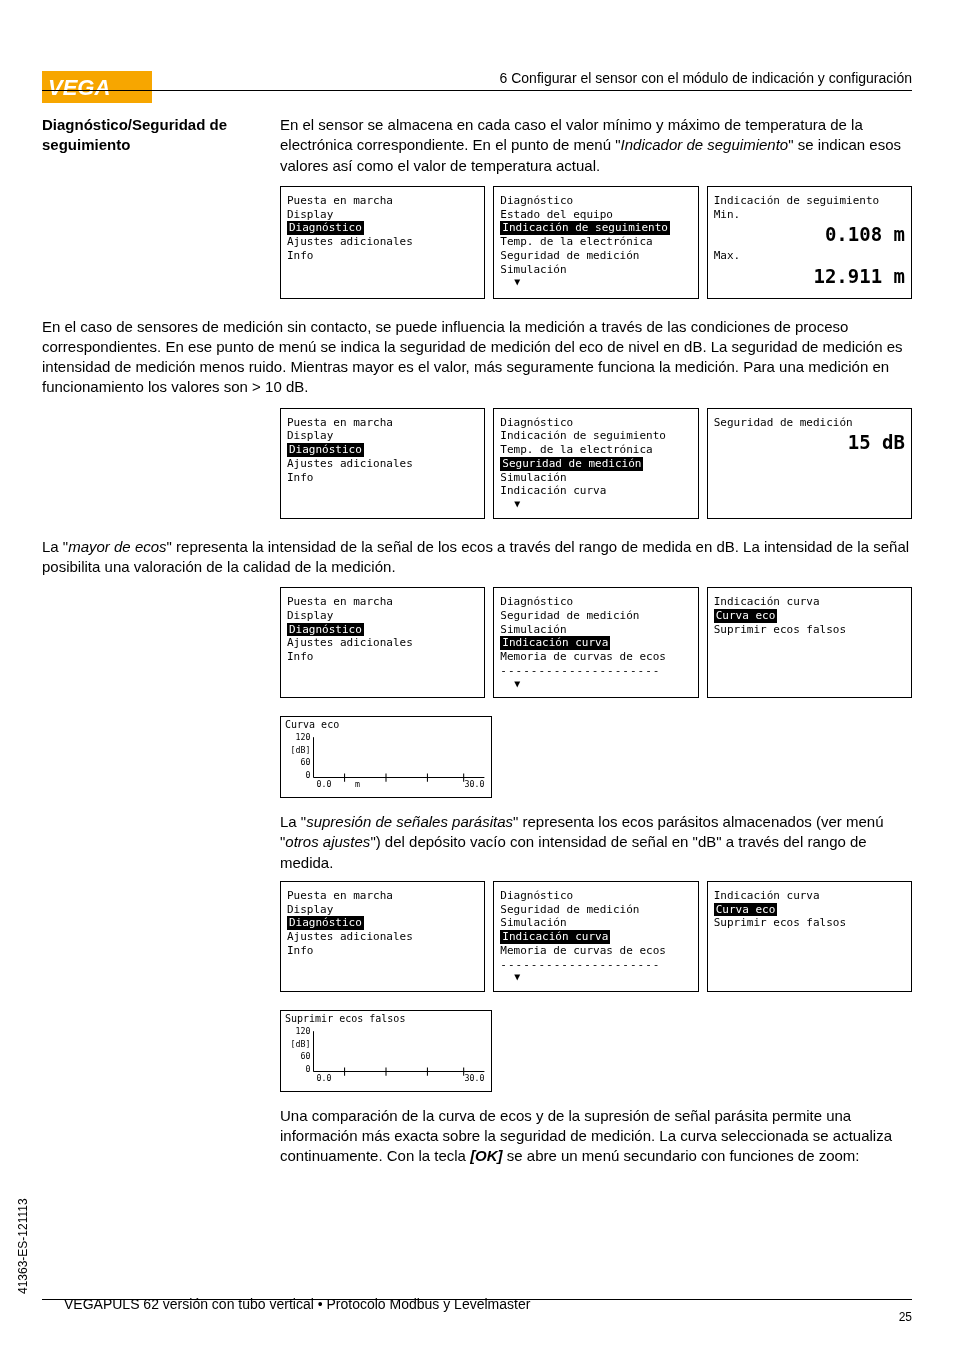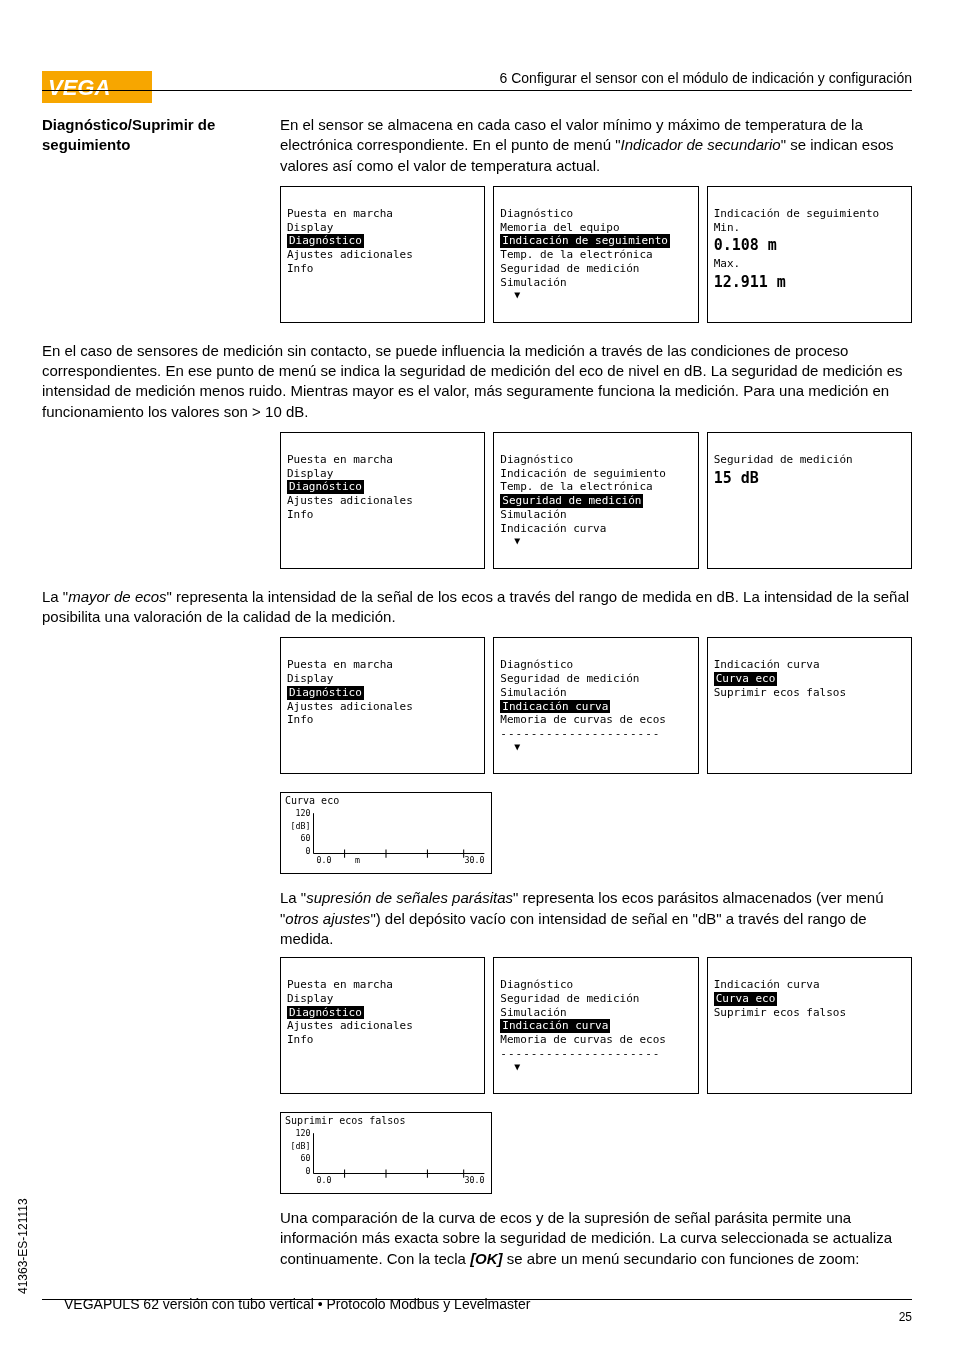--- a/index.html
+++ b/index.html
@@ -61,42 +61,42 @@
   display: flex;
   gap: 8px;
   margin: 8px 0 18px 238px;
 }
 .simple-graph {
   margin: 8px 0 14px 238px;
 }
 .lcd {
   border: 1.5px solid #000;
   background: #fff;
-  padding: 20px 6px;
+  padding: 7px 6px;
   font-family: "Lucida Console", Monaco, monospace;
   font-size: 11px;
   line-height: 1.25;
   width: 212px;
   min-height: 74px;
 }
 .lcd-line { white-space: nowrap; }
 .lcd-sel {
   background: #000;
   color: #fff;
   padding: 0 2px;
   display: inline-block;
 }
 .lcd-arrow {
   font-size: 10px;
   padding-left: 14px;
 }
 .lcd-big {
-  font-size: 15px;
+  font-size: 19px;
   font-weight: bold;
-  text-align: left;
+  text-align: right;
   margin: 2px 0;
 }
 .lcd-dashes {
   letter-spacing: 1px;
 }
 .graph-box {
   border: 1.5px solid #000;
   width: 212px;
   height: 82px;
   font-family: "Lucida Console", Monaco, monospace;
@@ -149,36 +149,36 @@
     <text x="6" y="24" font-family="Arial" font-weight="bold" font-size="22" font-style="italic" fill="#fff">VEGA</text>
   </svg>
 </div>
 
 <div class="header-line">6 Configurar el sensor con el módulo de indicación y configuración</div>
 <div class="hr-top"></div>
 
 <div class="content">
 
   <div class="section">
-    <div class="side-heading">Diagnóstico/Suprimir de seguimiento</div>
+    <div class="side-heading">Diagnóstico/Seguridad de seguimiento</div>
     <div class="main-text">
-      <span>En el sensor se almacena en cada caso el valor mínimo y máximo de temperatura de la electrónica correspondiente. En el punto de menú "</span><span class="ital">Indicador de secundario</span><span>" se indican esos valores así como el valor de temperatura actual.</span>
+      <span>En el sensor se almacena en cada caso el valor mínimo y máximo de temperatura de la electrónica correspondiente. En el punto de menú "</span><span class="ital">Indicador de seguimiento</span><span>" se indican esos valores así como el valor de temperatura actual.</span>
     </div>
   </div>
   <div class="lcd-row" id="lcds-0">
       <div class="lcd">
         <div class="lcd-line">Puesta en marcha</div>
         <div class="lcd-line">Display</div>
         <div class="lcd-line"><span class="lcd-sel">Diagnóstico</span></div>
         <div class="lcd-line">Ajustes adicionales</div>
         <div class="lcd-line">Info</div>
       </div>
       <div class="lcd">
         <div class="lcd-line">Diagnóstico</div>
-        <div class="lcd-line"> Memoria del equipo</div>
+        <div class="lcd-line"> Estado del equipo</div>
         <div class="lcd-line"> <span class="lcd-sel">Indicación de seguimiento</span></div>
         <div class="lcd-line"> Temp. de la electrónica</div>
         <div class="lcd-line"> Seguridad de medición</div>
         <div class="lcd-line"> Simulación</div>
         <div class="lcd-arrow">▼</div>
       </div>
       <div class="lcd">
         <div class="lcd-line">Indicación de seguimiento</div>
         <div class="lcd-line">Min.</div>
         <div class="lcd-big">0.108 m</div>

